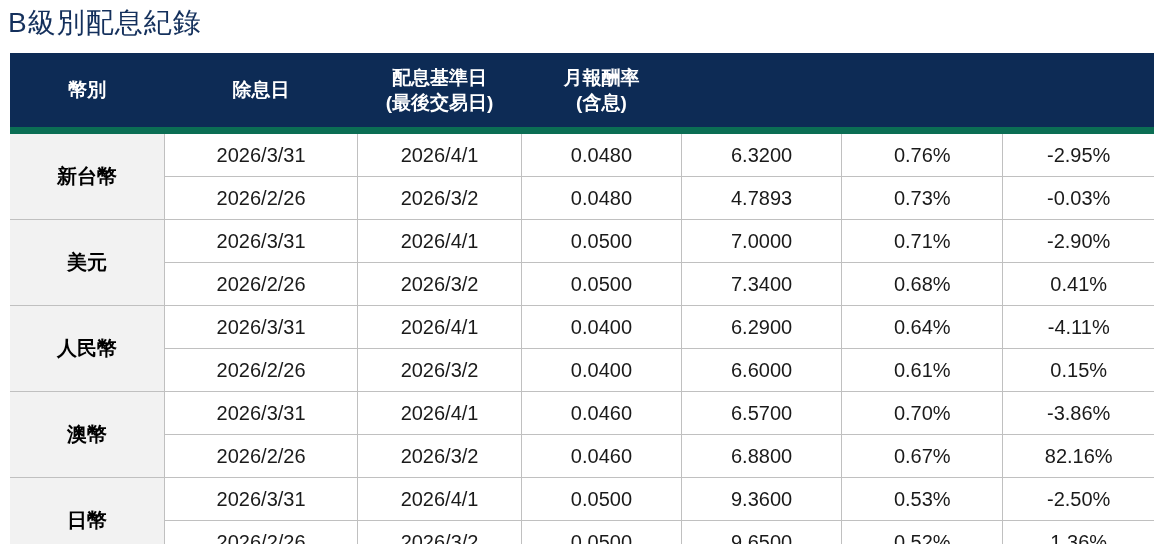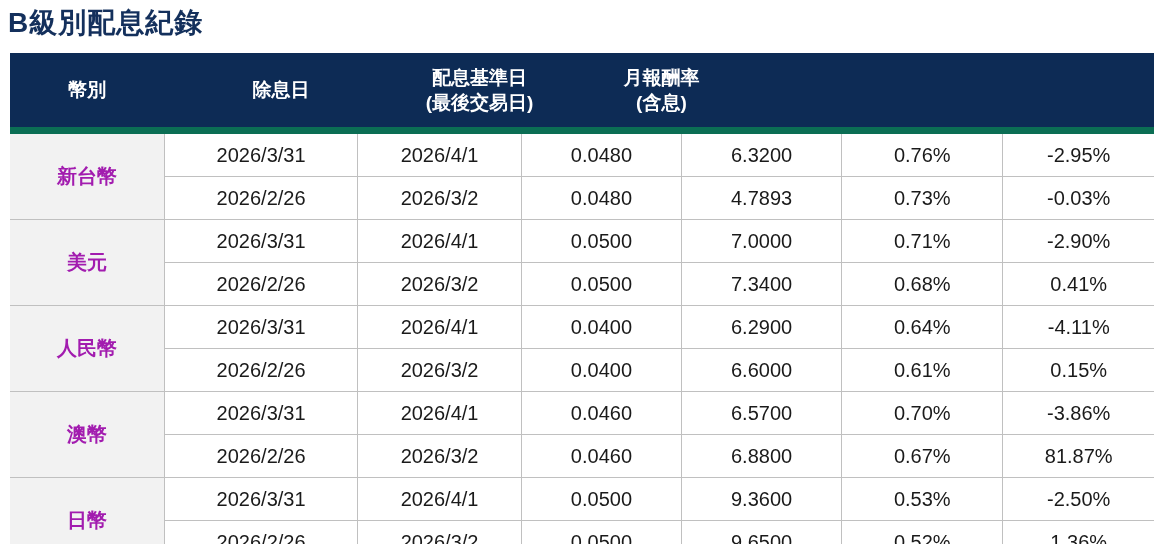--- a/index.html
+++ b/index.html
@@ -3,28 +3,28 @@
 <meta charset="utf-8">
 <style>
   html, body { margin: 0; padding: 0; }
   body {
     width: 1154px; height: 544px; overflow: hidden;
     background: #ffffff;
     font-family: "Liberation Sans", "DejaVu Sans", sans-serif;
   }
   .title {
     margin: 4px 0 0 8px;
-    font-size: 28px; font-weight: bold;
+    font-size: 28px; font-weight: normal;
     color: #14305c; letter-spacing: 1px;
   }
   .table-wrap { margin: 11px 0 0 10px; width: 1144px; }
   .thead {
     display: grid;
     grid-template-columns: 13.5% 16.9% 14.3% 14% 14% 14.1% 13.2%;
-    background: #0d2b55; height: 74px; gap: 20px;
+    background: #0d2b55; height: 74px;
   }
   .hcell {
     display: flex; flex-direction: column;
     align-items: center; justify-content: center;
     color: #ffffff; font-weight: bold; font-size: 19px;
     line-height: 1.32; text-align: center;
   }
   .green-bar { height: 7px; background: #0b6e54; }
   table.body-table {
     width: 100%; border-collapse: collapse; table-layout: fixed;
@@ -39,21 +39,21 @@
   table.body-table td {
     border: 1px solid #c0c0c0;
     height: 42px; padding: 0;
     text-align: center; vertical-align: middle;
     font-size: 20px; color: #1a1a1a;
   }
   table.body-table tr:first-child td { border-top: none; }
   table.body-table td:last-child { border-right: none; }
   table.body-table td.currency {
     background: #f2f2f2; border-left: none;
-    color: #a21caf; font-weight: bold; font-size: 20px;
+    color: #000000; font-weight: bold; font-size: 20px;
   }
 </style>
 </head>
 <body>
 
 <div class="page">
   <h1 class="title">B級別配息紀錄</h1>
 
   <div class="table-wrap">
 
@@ -152,21 +152,21 @@
           <td>6.5700</td>
           <td>0.70%</td>
           <td>-3.86%</td>
         </tr>
         <tr>
           <td>2026/2/26</td>
           <td>2026/3/2</td>
           <td>0.0460</td>
           <td>6.8800</td>
           <td>0.67%</td>
-          <td>81.87%</td>
+          <td>82.16%</td>
         </tr>
 
         <tr>
           <td rowspan="2" class="currency">日幣</td>
           <td>2026/3/31</td>
           <td>2026/4/1</td>
           <td>0.0500</td>
           <td>9.3600</td>
           <td>0.53%</td>
           <td>-2.50%</td>

